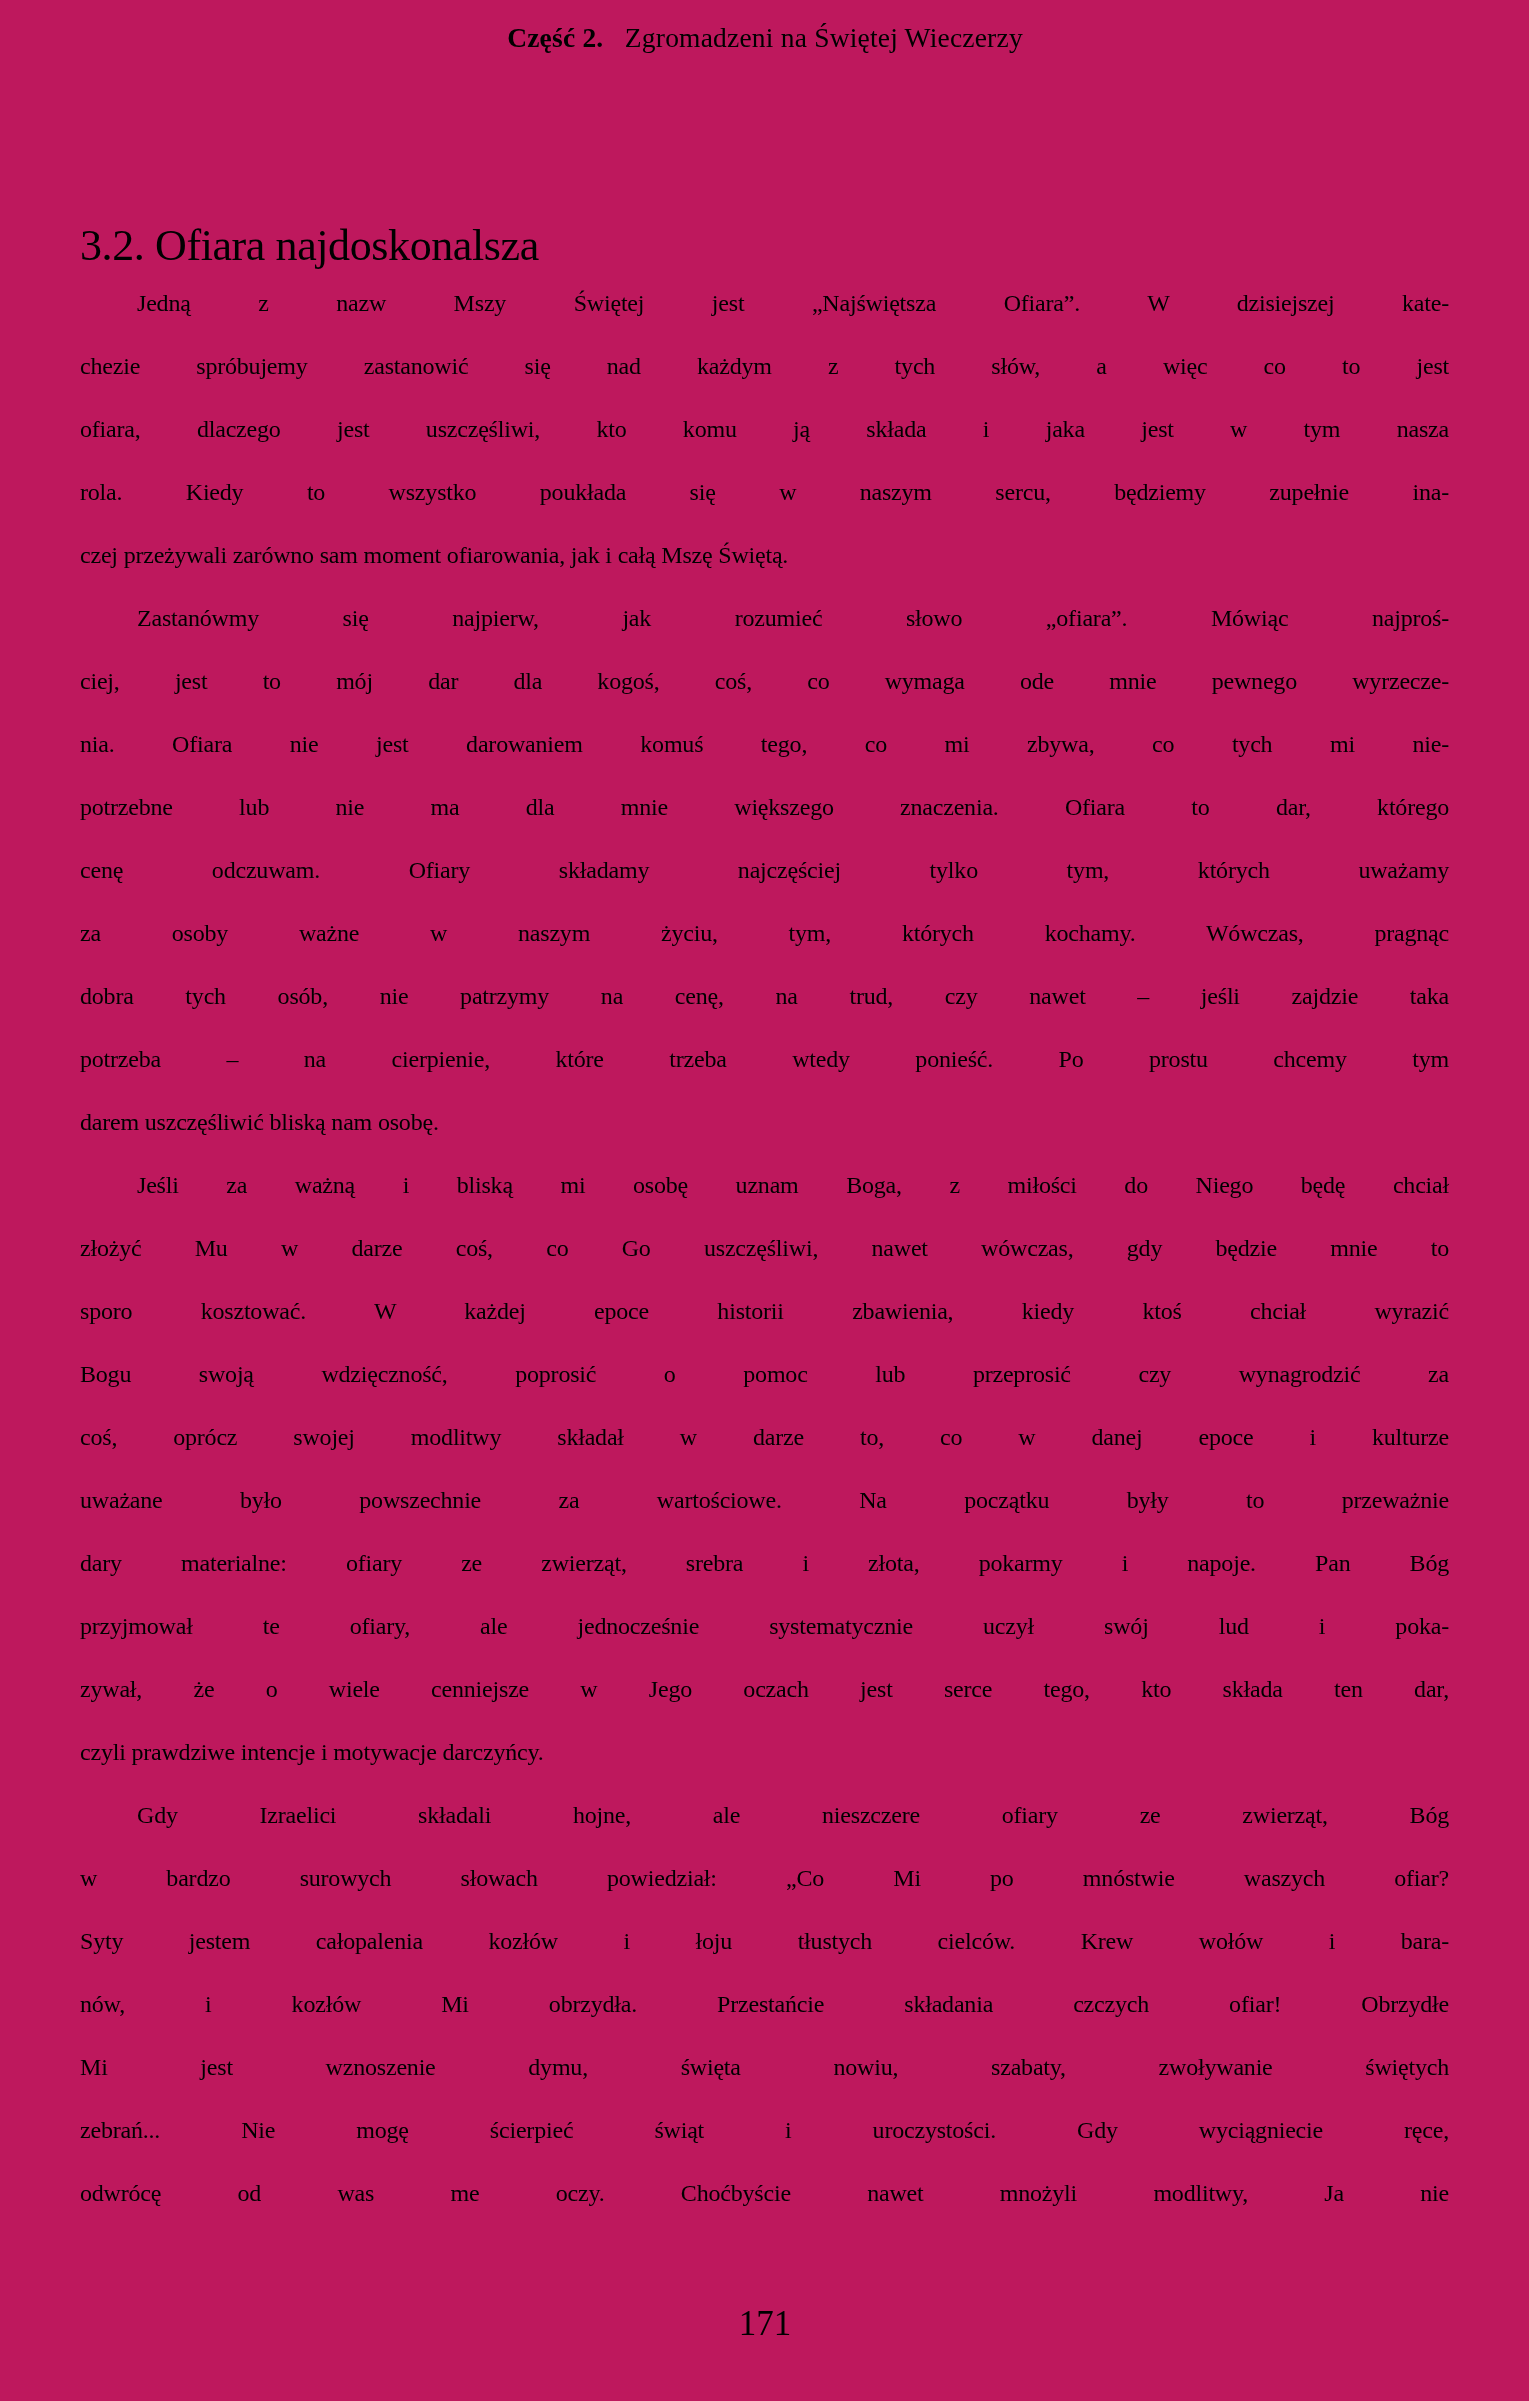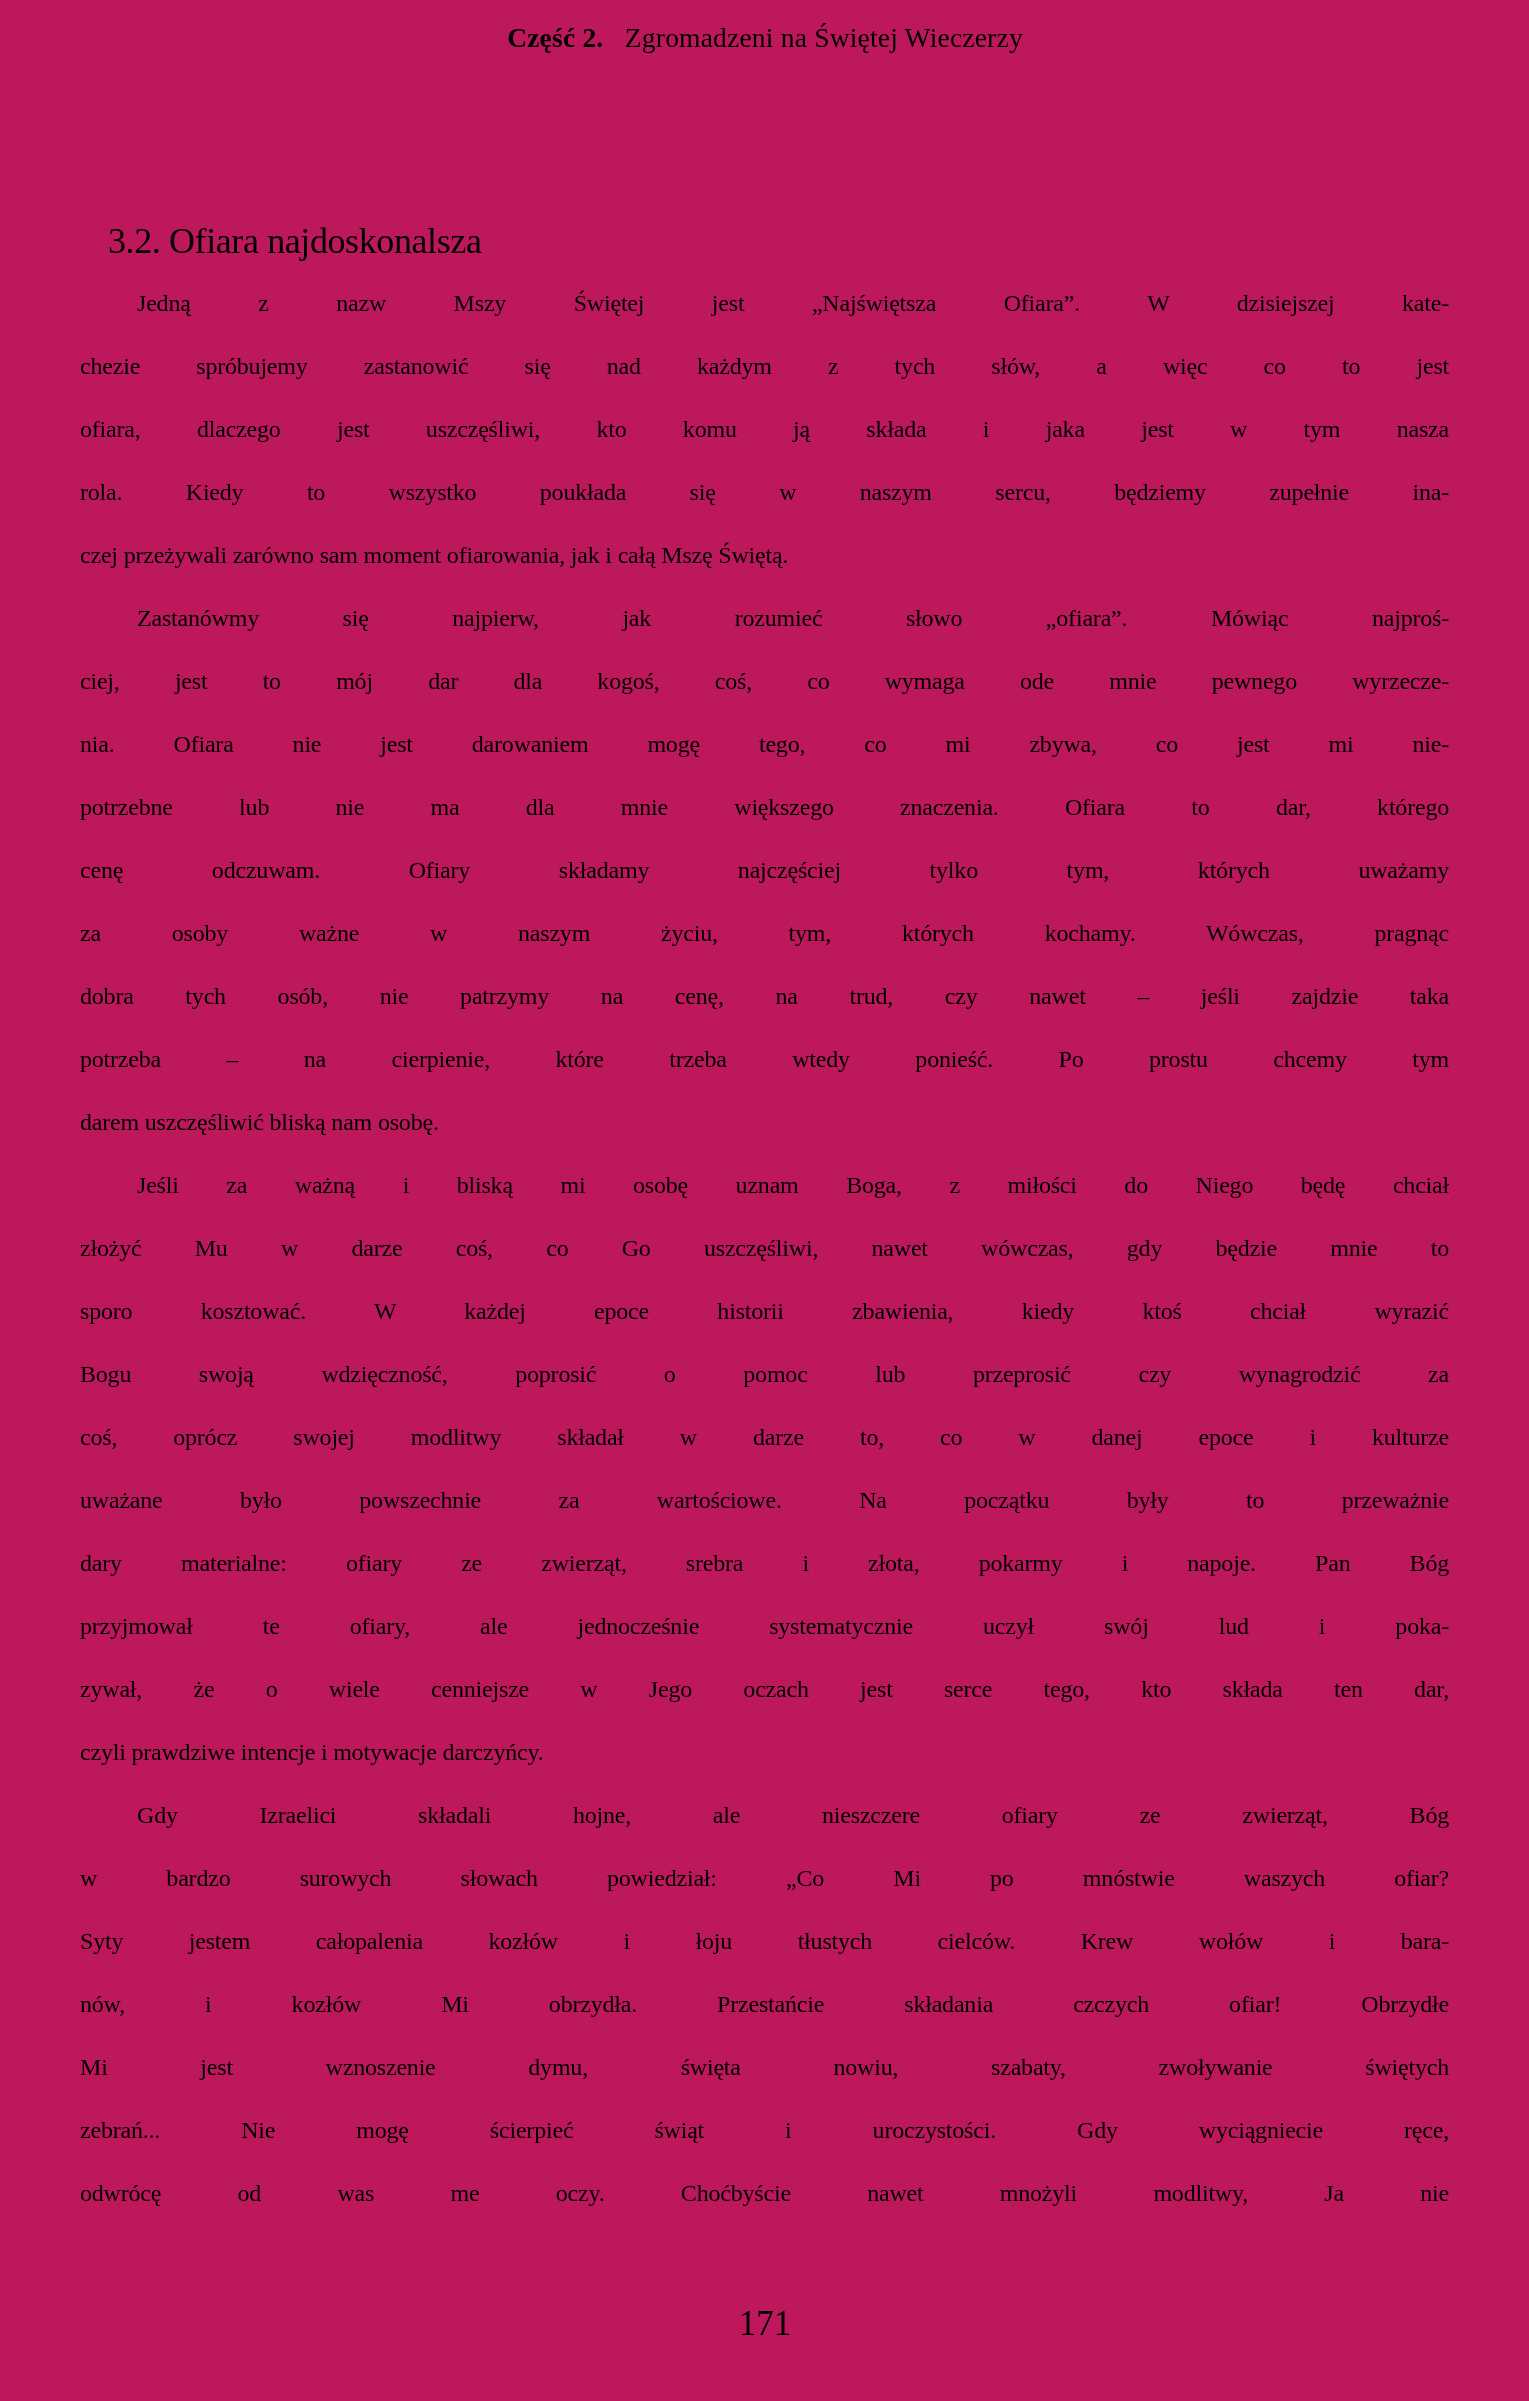--- a/index.html
+++ b/index.html
@@ -28,26 +28,25 @@
     white-space: nowrap;
   }
   .running-header .part-label {
     font-weight: bold;
     margin-right: 21.4px;
   }
   .section-heading {
     position: absolute;
     top: 191px;
     left: 80px;
-    font-size: 36px;
+    font-size: 44px;
     line-height: 52px;
     font-weight: normal;
     letter-spacing: -0.4px;
     white-space: nowrap;
-    margin-left: 28px;
   }
   .body-text {
     position: absolute;
     top: 272px;
     left: 80px;
     width: 1369px;
     font-size: 24px;
     line-height: 63px;
     letter-spacing: -0.2px;
   }
@@ -93,21 +92,21 @@
       <div class="paragraph">
         <div class="line indent justify">Jedną z nazw Mszy Świętej jest „Najświętsza Ofiara”. W dzisiejszej kate-</div>
         <div class="line justify">chezie spróbujemy zastanowić się nad każdym z tych słów, a więc co to jest</div>
         <div class="line justify">ofiara, dlaczego jest uszczęśliwi, kto komu ją składa i jaka jest w tym nasza</div>
         <div class="line justify">rola. Kiedy to wszystko poukłada się w naszym sercu, będziemy zupełnie ina-</div>
         <div class="line plain">czej przeżywali zarówno sam moment ofiarowania, jak i całą Mszę Świętą.</div>
       </div>
       <div class="paragraph">
         <div class="line indent justify">Zastanówmy się najpierw, jak rozumieć słowo „ofiara”. Mówiąc najproś-</div>
         <div class="line justify">ciej, jest to mój dar dla kogoś, coś, co wymaga ode mnie pewnego wyrzecze-</div>
-        <div class="line justify">nia. Ofiara nie jest darowaniem mogę tego, co mi zbywa, co jest mi nie-</div>
+        <div class="line justify">nia. Ofiara nie jest darowaniem komuś tego, co mi zbywa, co tych mi nie-</div>
         <div class="line justify">potrzebne lub nie ma dla mnie większego znaczenia. Ofiara to dar, którego</div>
         <div class="line justify">cenę odczuwam. Ofiary składamy najczęściej tylko tym, których uważamy</div>
         <div class="line justify">za osoby ważne w naszym życiu, tym, których kochamy. Wówczas, pragnąc</div>
         <div class="line justify">dobra tych osób, nie patrzymy na cenę, na trud, czy nawet – jeśli zajdzie taka</div>
         <div class="line justify">potrzeba – na cierpienie, które trzeba wtedy ponieść. Po prostu chcemy tym</div>
         <div class="line plain">darem uszczęśliwić bliską nam osobę.</div>
       </div>
       <div class="paragraph">
         <div class="line indent justify">Jeśli za ważną i bliską mi osobę uznam Boga, z miłości do Niego będę chciał</div>
         <div class="line justify">złożyć Mu w darze coś, co Go uszczęśliwi, nawet wówczas, gdy będzie mnie to</div>

